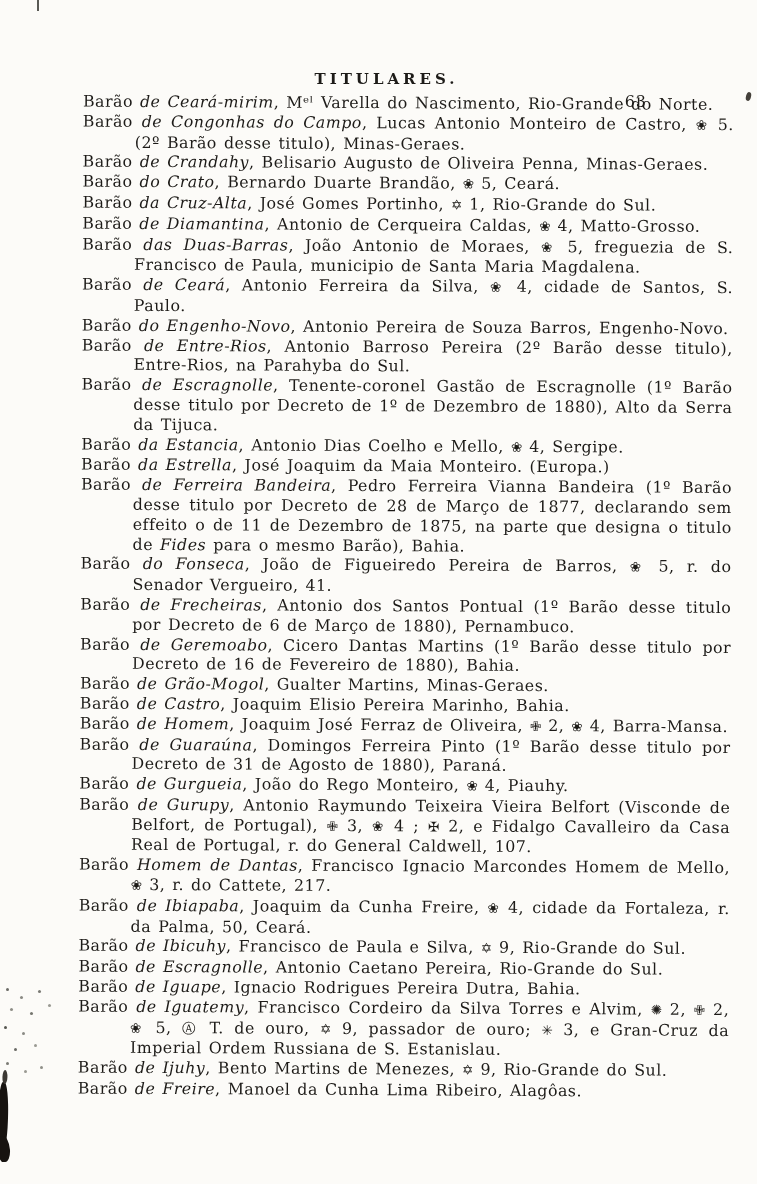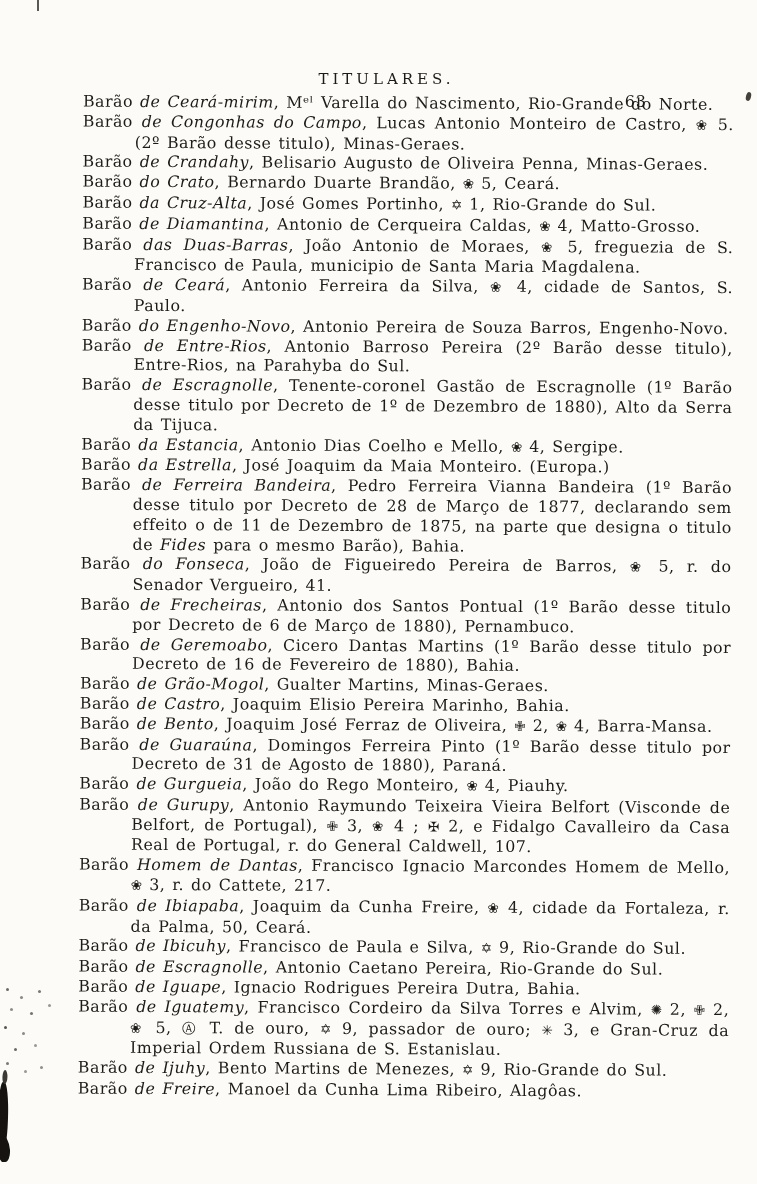--- a/index.html
+++ b/index.html
@@ -3,21 +3,21 @@
 <meta charset="utf-8">
 <style>
   html,body{margin:0;padding:0;background:#777;}
   .page{
     position:relative;width:757px;height:1184px;margin:0 auto;
     background:#fcfbf8;overflow:hidden;
     font-family:"DejaVu Serif","DejaVu Sans",serif;color:#1d1b18;
   }
   .header-title{
     position:absolute;top:70px;left:0;width:100%;text-align:center;
-    font-size:15px;font-weight:normal;letter-spacing:4px;text-indent:16px;
+    font-size:15px;font-weight:bold;letter-spacing:4px;text-indent:16px;
   }
   .page-number{
     position:absolute;top:92px;right:110px;
     font-size:16px;font-weight:normal;letter-spacing:1px;
   }
   .body-block{
     position:absolute;top:95px;left:83px;width:651px;
     text-align:justify;font-size:15.8px;line-height:19.8px;
     letter-spacing:0.5px;word-spacing:1.5px;
     transform:rotate(0.3deg);transform-origin:top right;
@@ -75,21 +75,21 @@
       <p class="entry"><span class="roman">Barão </span><span class="italic">de Entre-Rios</span><span class="roman">, Antonio Barroso Pereira (2º Barão desse titulo), Entre-Rios, na Parahyba do Sul.</span></p>
       <p class="entry"><span class="roman">Barão </span><span class="italic">de Escragnolle</span><span class="roman">, Tenente-coronel Gastão de Escragnolle (1º Barão desse titulo por Decreto de 1º de Dezembro de 1880), Alto da Serra da Tijuca.</span></p>
       <p class="entry"><span class="roman">Barão </span><span class="italic">da Estancia</span><span class="roman">, Antonio Dias Coelho e Mello, </span><span class="badge">❀</span><span class="roman"> 4, Sergipe.</span></p>
       <p class="entry"><span class="roman">Barão </span><span class="italic">da Estrella</span><span class="roman">, José Joaquim da Maia Monteiro. (Europa.)</span></p>
       <p class="entry"><span class="roman">Barão </span><span class="italic">de Ferreira Bandeira</span><span class="roman">, Pedro Ferreira Vianna Bandeira (1º Barão desse titulo por Decreto de 28 de Março de 1877, declarando sem effeito o de 11 de Dezembro de 1875, na parte que designa o titulo de </span><span class="italic">Fides</span><span class="roman"> para o mesmo Barão), Bahia.</span></p>
       <p class="entry"><span class="roman">Barão </span><span class="italic">do Fonseca</span><span class="roman">, João de Figueiredo Pereira de Barros, </span><span class="badge">❀</span><span class="roman"> 5, r. do Senador Vergueiro, 41.</span></p>
       <p class="entry"><span class="roman">Barão </span><span class="italic">de Frecheiras</span><span class="roman">, Antonio dos Santos Pontual (1º Barão desse titulo por Decreto de 6 de Março de 1880), Pernambuco.</span></p>
       <p class="entry"><span class="roman">Barão </span><span class="italic">de Geremoabo</span><span class="roman">, Cicero Dantas Martins (1º Barão desse titulo por Decreto de 16 de Fevereiro de 1880), Bahia.</span></p>
       <p class="entry"><span class="roman">Barão </span><span class="italic">de Grão-Mogol</span><span class="roman">, Gualter Martins, Minas-Geraes.</span></p>
       <p class="entry"><span class="roman">Barão </span><span class="italic">de Castro</span><span class="roman">, Joaquim Elisio Pereira Marinho, Bahia.</span></p>
-      <p class="entry"><span class="roman">Barão </span><span class="italic">de Bento</span><span class="roman">, Joaquim José Ferraz de Oliveira, </span><span class="badge">✙</span><span class="roman"> 2, </span><span class="badge">❀</span><span class="roman"> 4, Barra-Mansa.</span></p>
+      <p class="entry"><span class="roman">Barão </span><span class="italic">de Homem</span><span class="roman">, Joaquim José Ferraz de Oliveira, </span><span class="badge">✙</span><span class="roman"> 2, </span><span class="badge">❀</span><span class="roman"> 4, Barra-Mansa.</span></p>
       <p class="entry"><span class="roman">Barão </span><span class="italic">de Guaraúna</span><span class="roman">, Domingos Ferreira Pinto (1º Barão desse titulo por Decreto de 31 de Agosto de 1880), Paraná.</span></p>
       <p class="entry"><span class="roman">Barão </span><span class="italic">de Gurgueia</span><span class="roman">, João do Rego Monteiro, </span><span class="badge">❀</span><span class="roman"> 4, Piauhy.</span></p>
       <p class="entry"><span class="roman">Barão </span><span class="italic">de Gurupy</span><span class="roman">, Antonio Raymundo Teixeira Vieira Belfort (Visconde de Belfort, de Portugal), </span><span class="badge">✙</span><span class="roman"> 3, </span><span class="badge">❀</span><span class="roman"> 4 ; </span><span class="badge">✠</span><span class="roman"> 2, e Fidalgo Cavalleiro da Casa Real de Portugal, r. do General Caldwell, 107.</span></p>
       <p class="entry"><span class="roman">Barão </span><span class="italic">Homem de Dantas</span><span class="roman">, Francisco Ignacio Marcondes Homem de Mello, </span><span class="badge">❀</span><span class="roman"> 3, r. do Cattete, 217.</span></p>
       <p class="entry"><span class="roman">Barão </span><span class="italic">de Ibiapaba</span><span class="roman">, Joaquim da Cunha Freire, </span><span class="badge">❀</span><span class="roman"> 4, cidade da Fortaleza, r. da Palma, 50, Ceará.</span></p>
       <p class="entry"><span class="roman">Barão </span><span class="italic">de Ibicuhy</span><span class="roman">, Francisco de Paula e Silva, </span><span class="badge">✡</span><span class="roman"> 9, Rio-Grande do Sul.</span></p>
       <p class="entry"><span class="roman">Barão </span><span class="italic">de Escragnolle</span><span class="roman">, Antonio Caetano Pereira, Rio-Grande do Sul.</span></p>
       <p class="entry"><span class="roman">Barão </span><span class="italic">de Iguape</span><span class="roman">, Ignacio Rodrigues Pereira Dutra, Bahia.</span></p>
       <p class="entry"><span class="roman">Barão </span><span class="italic">de Iguatemy</span><span class="roman">, Francisco Cordeiro da Silva Torres e Alvim, </span><span class="badge">✺</span><span class="roman"> 2, </span><span class="badge">✙</span><span class="roman"> 2, </span><span class="badge">❀</span><span class="roman"> 5, </span><span class="badge">Ⓐ</span><span class="roman"> T. de ouro, </span><span class="badge">✡</span><span class="roman"> 9, passador de ouro; </span><span class="badge">✳</span><span class="roman"> 3, e Gran-Cruz da Imperial Ordem Russiana de S. Estanislau.</span></p>
       <p class="entry"><span class="roman">Barão </span><span class="italic">de Ijuhy</span><span class="roman">, Bento Martins de Menezes, </span><span class="badge">✡</span><span class="roman"> 9, Rio-Grande do Sul.</span></p>

